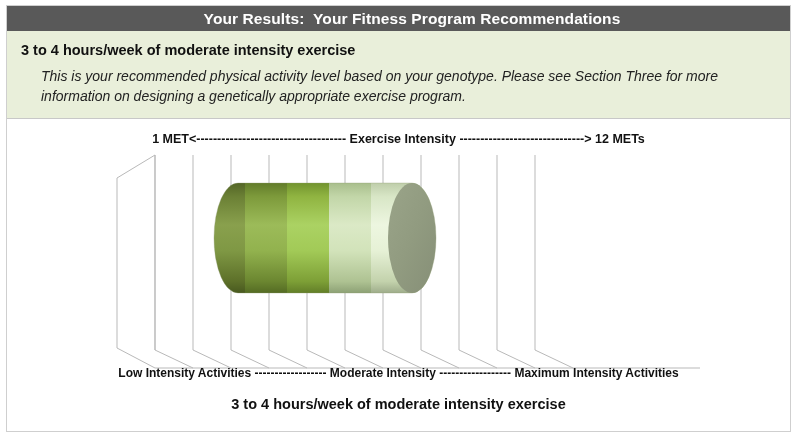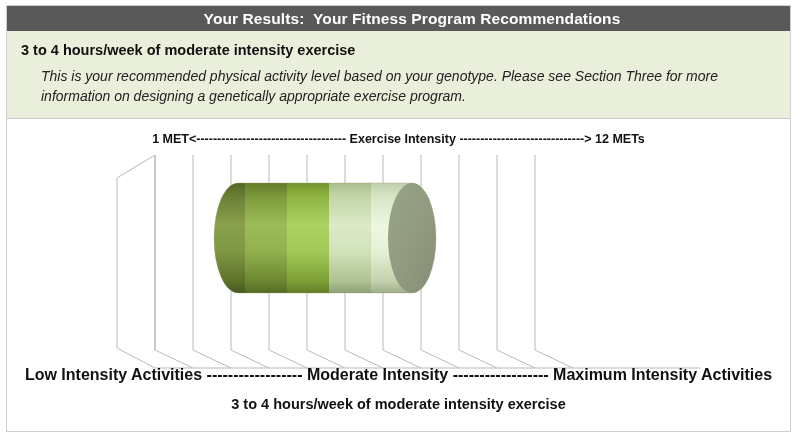--- a/index.html
+++ b/index.html
@@ -103,21 +103,21 @@
     top: 30px;
     width: 783px;
     height: 220px;
   }
   .axis-row {
     position: absolute;
     left: 0;
     top: 246px;
     width: 783px;
     text-align: center;
-    font-size: 16px;
+    font-size: 12px;
     font-weight: bold;
     color: #111111;
     white-space: pre;
   }
   .footer-caption {
     position: absolute;
     left: 0;
     top: 276px;
     width: 783px;
     text-align: center;

